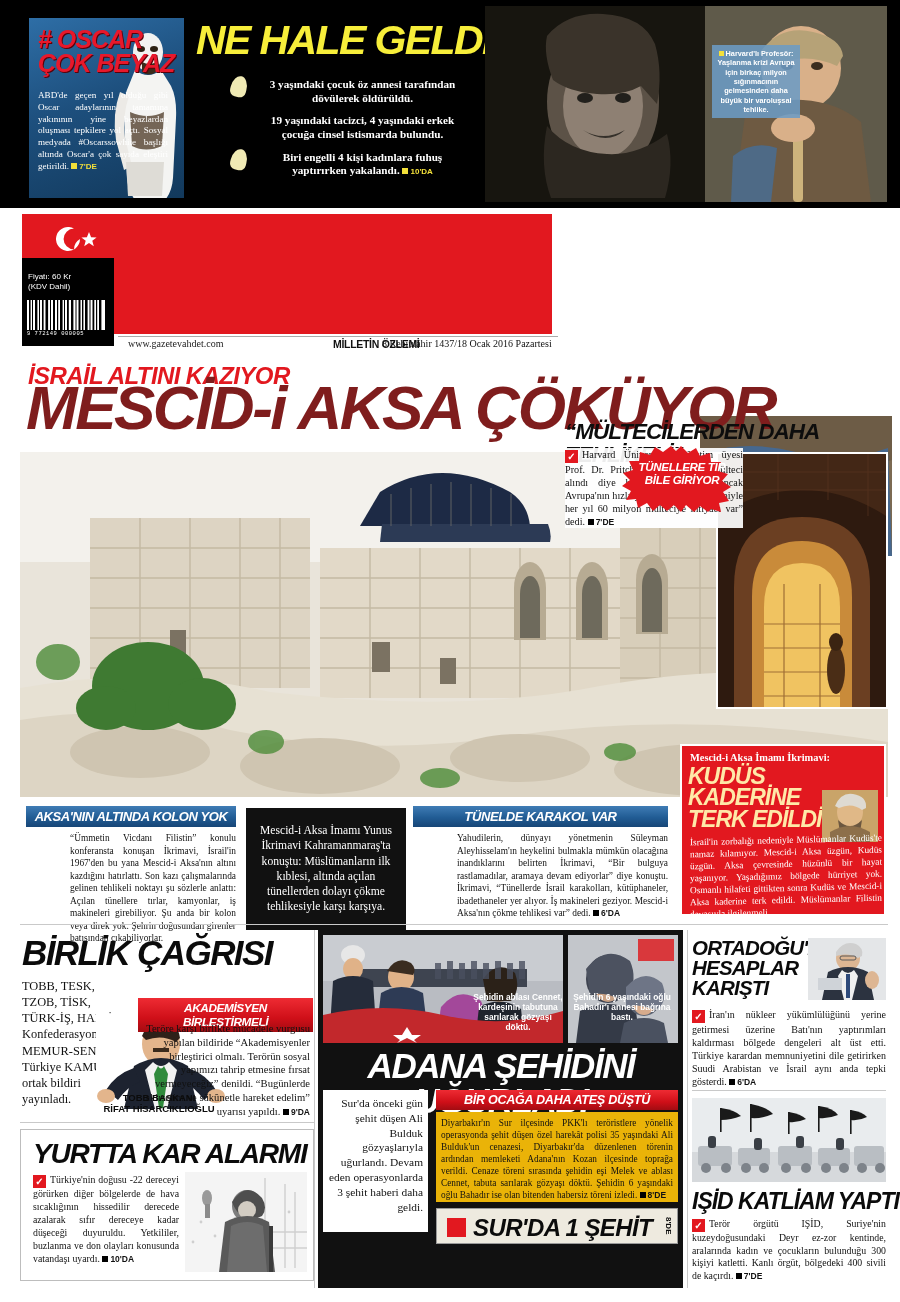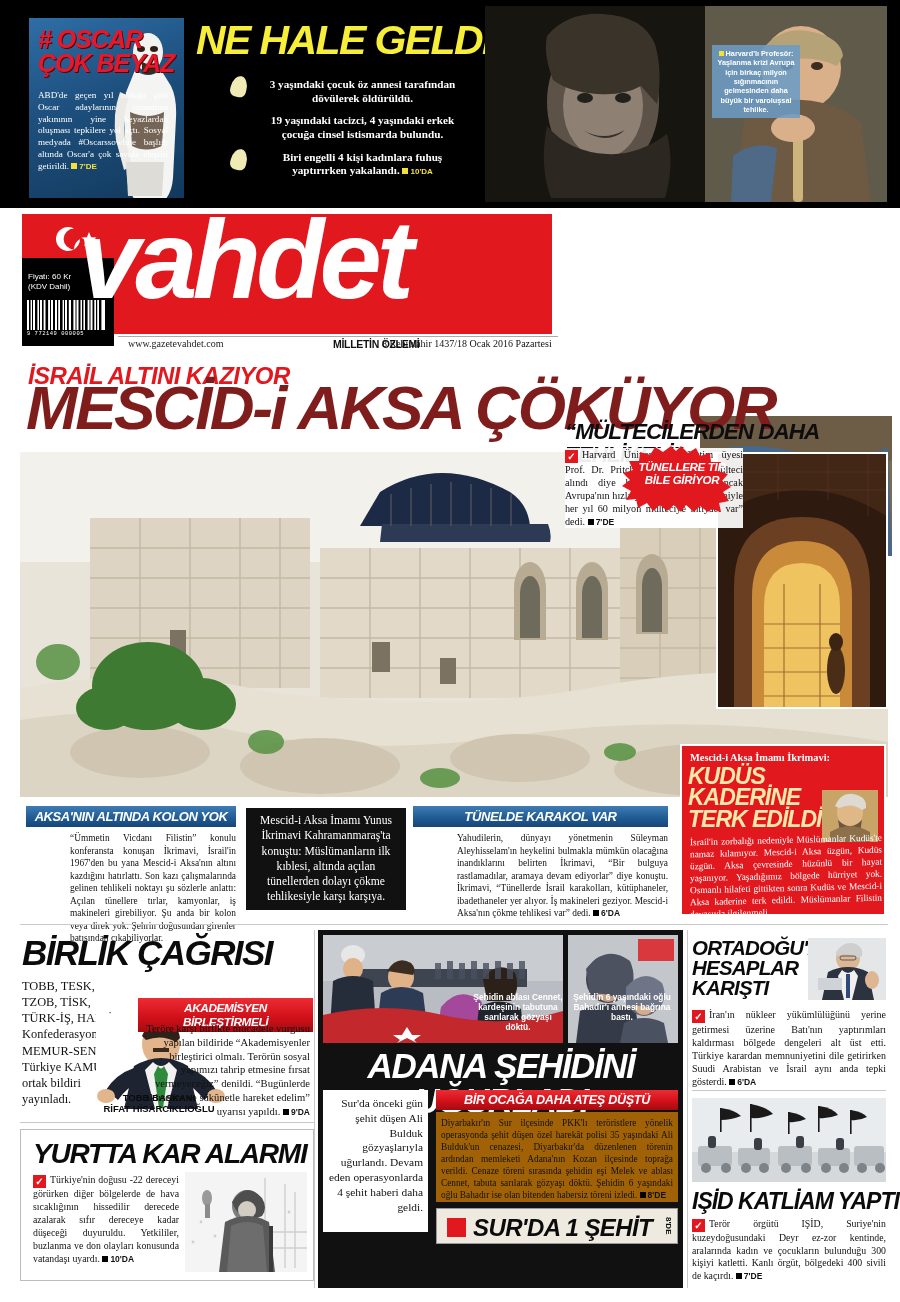--- a/index.html
+++ b/index.html
@@ -101,21 +101,21 @@
   
   .col1 { position:absolute; left:26px; top:806px; width:210px; }
   .col3 { position:absolute; left:413px; top:806px; width:255px; }
   .blue-label { background:linear-gradient(180deg,#3f7cb5 0%,#215c94 55%,#174677 100%);
     color:#fff; text-align:center; padding:3px 4px;
     font-family:"Liberation Sans", sans-serif; font-weight:bold; font-style:italic;
     font-size:13px; letter-spacing:-0.4px; }
   .colbody { font-size:9.4px; line-height:1.33; text-align:justify; color:#111;
     margin-top:5px; font-family:"Liberation Serif", serif;margin-left:44px; }
   .blackquote { position:absolute; left:246px; top:808px; width:160px; background:#111;
-    color:#fff; padding:5px 6px; font-size:11.6px; line-height:1.32; text-align:center;
+    color:#fff; padding:15px 6px; font-size:11.6px; line-height:1.32; text-align:center;
     font-family:"Liberation Serif", serif; }
 
   
   .kudus { position:absolute; left:680px; top:744px; width:206px; height:172px;
     background:#e2181f; border:2px solid #fff; overflow:hidden; }
   .kudus-kick { position:absolute; left:8px; top:6px; width:192px; color:#fff;
     font-family:"Liberation Serif", serif; font-weight:bold; font-size:10.4px; }
   .kudus-head { position:absolute; left:6px; top:20px; width:160px; color:#ffe9a8;
     font-family:"Liberation Sans", sans-serif; font-weight:bold; font-style:italic;
     font-size:23px; line-height:0.93; letter-spacing:-1px; }
@@ -170,21 +170,21 @@
     font-family:"Liberation Sans", sans-serif; font-weight:bold; font-style:italic;
     font-size:35px; letter-spacing:-1.4px; line-height:1; text-align:center; }
   .adana-lead { position:absolute; left:5px; top:160px; width:105px; height:142px;
     background:#fff; color:#111; padding:6px 5px; font-size:11.4px; line-height:1.3;
     text-align:right; font-family:"Liberation Serif", serif; }
   .ocak-label { position:absolute; left:118px; top:160px; width:242px;
     background:linear-gradient(180deg,#ee2b33 0%,#cf0f18 60%,#a20c12 100%); color:#fff;
     text-align:center; padding:3px 2px; font-family:"Liberation Sans", sans-serif;
     font-weight:bold; font-style:italic; font-size:12.6px; letter-spacing:-0.3px; }
   .ocak-body { position:absolute; left:118px; top:182px; width:242px; height:90px;
-    background:#a16207; color:#111; padding:5px 5px; font-size:9.3px; line-height:1.3;
+    background:#eab308; color:#111; padding:5px 5px; font-size:9.3px; line-height:1.3;
     text-align:justify; font-family:"Liberation Serif", serif; }
   .sur-band { position:absolute; left:118px; top:278px; width:242px; height:36px;
     background:#eeeadf; border:1px solid #999; }
   .sur-sq { position:absolute; left:10px; top:9px; width:19px; height:19px; background:#e2181f; }
   .sur-txt { position:absolute; left:36px; top:5px; color:#0b0b0b;
     font-family:"Liberation Sans", sans-serif; font-weight:bold; font-style:italic;
     font-size:24px; letter-spacing:-0.6px; }
   .sur-pg { position:absolute; right:4px; top:8px; color:#0b0b0b; writing-mode:vertical-rl;
     font-family:"Liberation Sans", sans-serif; font-weight:bold; font-size:8px; }
 
@@ -318,21 +318,20 @@
           <rect x="55" y="0" width="1.4" height="30"></rect>
         <rect x="58" y="0" width="2.6" height="30"></rect>
           <rect x="62.5" y="0" width="1" height="30"></rect>
         <rect x="65.5" y="0" width="1.8" height="30"></rect>
           <rect x="69" y="0" width="1.2" height="30"></rect>
         <rect x="72" y="0" width="2.4" height="30"></rect>
       </g>
     </svg>
     <div class="bc-num">9 772149 000005</div>
 
-    <div class="mast-title">vahdet</div>
 
     <div class="mast-foot"></div>
     <div class="mf-url">www.gazetevahdet.com</div>
     <div class="mf-slogan">MİLLETİN ÖZLEMİ</div>
     <div class="mf-date">8 Rebiulâhir 1437/18 Ocak 2016 Pazartesi</div>
 
     <div class="mult-photo">
       <svg width="192" height="140" viewBox="0 0 192 140">
         <rect width="192" height="140" fill="#7c6a52"></rect>
         <path d="M0 0 h192 v44 q-50 16 -100 6 q-52 -10 -92 4z" fill="#6d5c46"></path>
@@ -581,21 +580,21 @@
         <ellipse cx="76" cy="68" rx="11" ry="12" fill="#d6ab8c"></ellipse>
         <path d="M58 52 q18 -20 36 -4 q6 14 -2 24 l-8 2 q-16 -6 -26 -2z" fill="#6e7586"></path>
         <path d="M56 88 q20 -10 40 0 l4 20 -48 0z" fill="#4a5160"></path>
       </svg>
     </div>
     <div class="cap1">Şehidin ablası Cennet, kardeşinin tabutuna sarılarak gözyaşı döktü.</div>
     <div class="cap2">Şehidin 6 yaşındaki oğlu Bahadır'ı annesi bağrına bastı.</div>
 
     <div class="adana-h">ADANA ŞEHİDİNİ UĞURLADI</div>
 
-    <div class="adana-lead">Sur'da önceki gün şehit düşen Ali Bulduk gözyaşlarıyla uğurlandı. Devam eden operasyonlarda 4 şehit haberi daha geldi.</div>
+    <div class="adana-lead">Sur'da önceki gün şehit düşen Ali Bulduk gözyaşlarıyla uğurlandı. Devam eden operasyonlarda 3 şehit haberi daha geldi.</div>
 
     <div class="ocak-label">BİR OCAĞA DAHA ATEŞ DÜŞTÜ</div>
     <div class="ocak-body">
       <span>Diyarbakır'ın Sur ilçesinde PKK'lı teröristlere yönelik operasyonda şehit düşen özel harekât polisi 35 yaşındaki Ali Bulduk'un cenazesi, Diyarbakır'da düzenlenen törenin ardından memleketi Adana'nın Kozan ilçesinde toprağa verildi. Cenaze töreni sırasında şehidin eşi Melek ve ablası Cennet, tabuta sarılarak gözyaşı döktü. Şehidin 6 yaşındaki oğlu Bahadır ise olan bitenden habersiz töreni izledi.</span>
       <span class="psq"></span><span class="pgb">8'DE</span>
     </div>
 
     <div class="sur-band">
       <div class="sur-sq"></div>
       <div class="sur-txt">SUR'DA 1 ŞEHİT</div>

